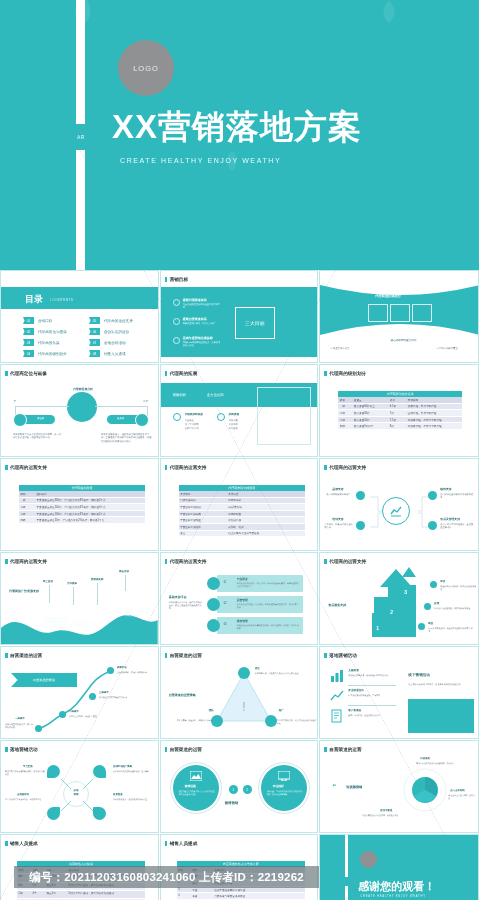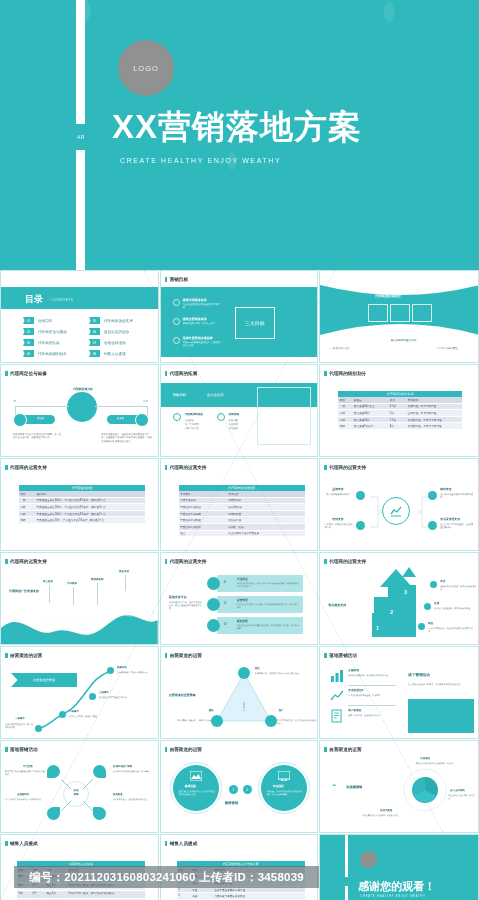--- a/index.html
+++ b/index.html
@@ -659,16 +659,16 @@
         <div class="thx-s">CREATE  HEALTHY  ENJOY  WEATHY</div>
 
       </div>
     </div>
 
   </div>
 
   <div class="wm-diag"></div>
 
   <div class="fbar">
-    <span>编号：20211203160803241060 上传者ID：3458039</span>
+    <span>编号：20211203160803241060 上传者ID：2219262</span>
   </div>
 
 </div>
 
 </body></html>

